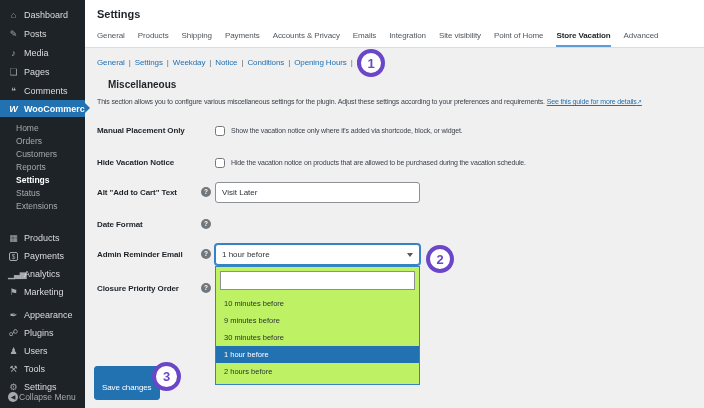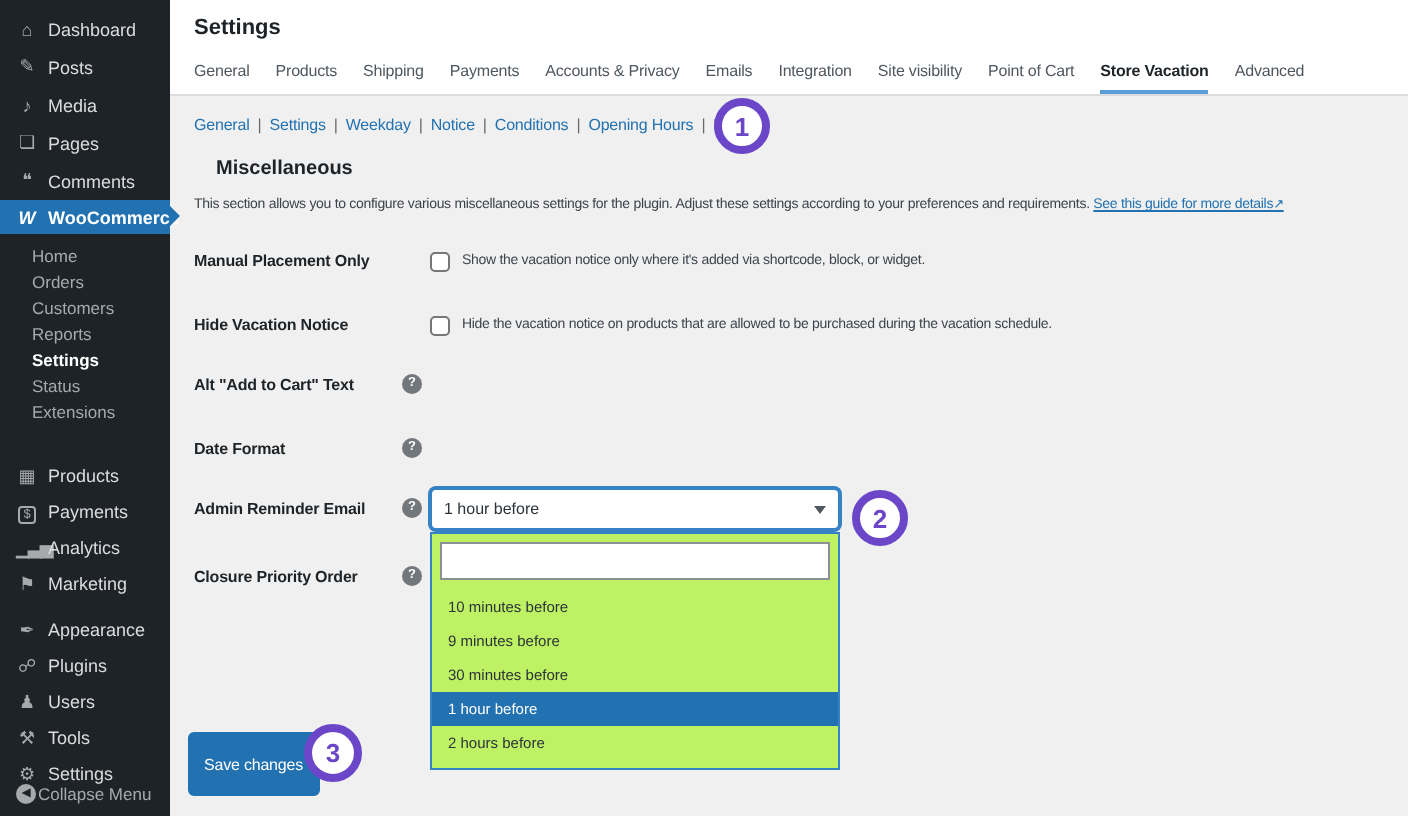--- a/index.html
+++ b/index.html
@@ -73,21 +73,21 @@
   .select.focused { border-color:#3582c4; box-shadow:0 0 0 1px #3582c4; }
 
   #dropdown { position:absolute; left:130px; top:266px; width:205px; background:#bef264;
     border:1px solid #3582c4; z-index:8; padding-bottom:4px; }
   #dd-search { display:block; width:195px; height:19px; margin:4px auto 0 auto;
     border:1px solid #8c8f94; outline:none; font-size:8px; padding:0 4px; font-family:inherit; }
   #dd-options { margin-top:5px; }
   .opt { height:17px; line-height:17px; padding-left:8px; font-size:7.5px; color:#2c3338; cursor:pointer; }
   .opt.hl { background:#2271b1; color:#fff; }
 
-  #save-btn { position:absolute; left:9px; top:366px; height:32px; padding:5px 7px;
+  #save-btn { position:absolute; left:9px; top:366px; height:22px; padding:16px 7px;
     background:#2271b1; color:#fff; border:1px solid #2271b1; border-radius:3px;
     font-size:8px; font-family:inherit; cursor:pointer; letter-spacing:-0.1px; }
 
   .ann { position:absolute; width:28px; height:28px; border-radius:50%; background:#fff;
     border:4px solid #6b46c8; color:#6b46c8; font-weight:bold; font-size:13px;
     display:flex; align-items:center; justify-content:center; z-index:10; }
   #ann1 { left:272px; top:49px; }
   #ann2 { left:341px; top:245px; }
   #ann3 { left:67px; top:362px; width:29px; height:29px; }
 </style>
@@ -194,21 +194,21 @@
       <div id="page-title">Settings</div>
       <div id="tabs">
         <span class="tab">General</span>
         <span class="tab">Products</span>
         <span class="tab">Shipping</span>
         <span class="tab">Payments</span>
         <span class="tab">Accounts &amp; Privacy</span>
         <span class="tab">Emails</span>
         <span class="tab">Integration</span>
         <span class="tab">Site visibility</span>
-        <span class="tab">Point of Cart</span>
+        <span class="tab">Point of Home</span>
         <span class="tab active">Store Vacation</span>
         <span class="tab">Advanced</span>
       </div>
     </div>
 
     <div id="subnav">
       <span class="lnk">General</span>
       <span class="sep">|</span>
       <span class="lnk">Settings</span>
       <span class="sep">|</span>
@@ -234,20 +234,21 @@
     <div class="row-label" style="top:126px">Manual Placement Only</div>
     <input type="checkbox" class="cb" style="top: 126px;">
     <div class="cb-desc" style="top:127px">Show the vacation notice only where it's added via shortcode, block, or widget.</div>
 
     <div class="row-label" style="top:158px">Hide Vacation Notice</div>
     <input type="checkbox" class="cb" style="top: 158px;">
     <div class="cb-desc" style="top:159px">Hide the vacation notice on products that are allowed to be purchased during the vacation schedule.</div>
 
     <div class="row-label" style="top:188px">Alt "Add to Cart" Text</div>
     <div class="help" style="top:187px">?</div>
+    <input class="field" style="top: 182px;" value="Visit Later">
 
     <div class="row-label" style="top:220px">Date Format</div>
     <div class="help" style="top:219px">?</div>
 
     <div class="row-label" style="top:250px">Admin Reminder Email</div>
     <div class="help" style="top:249px">?</div>
     <div class="field select focused" style="top:244px">
       <span>1 hour before</span>
       <span class="chev"></span>
     </div>

